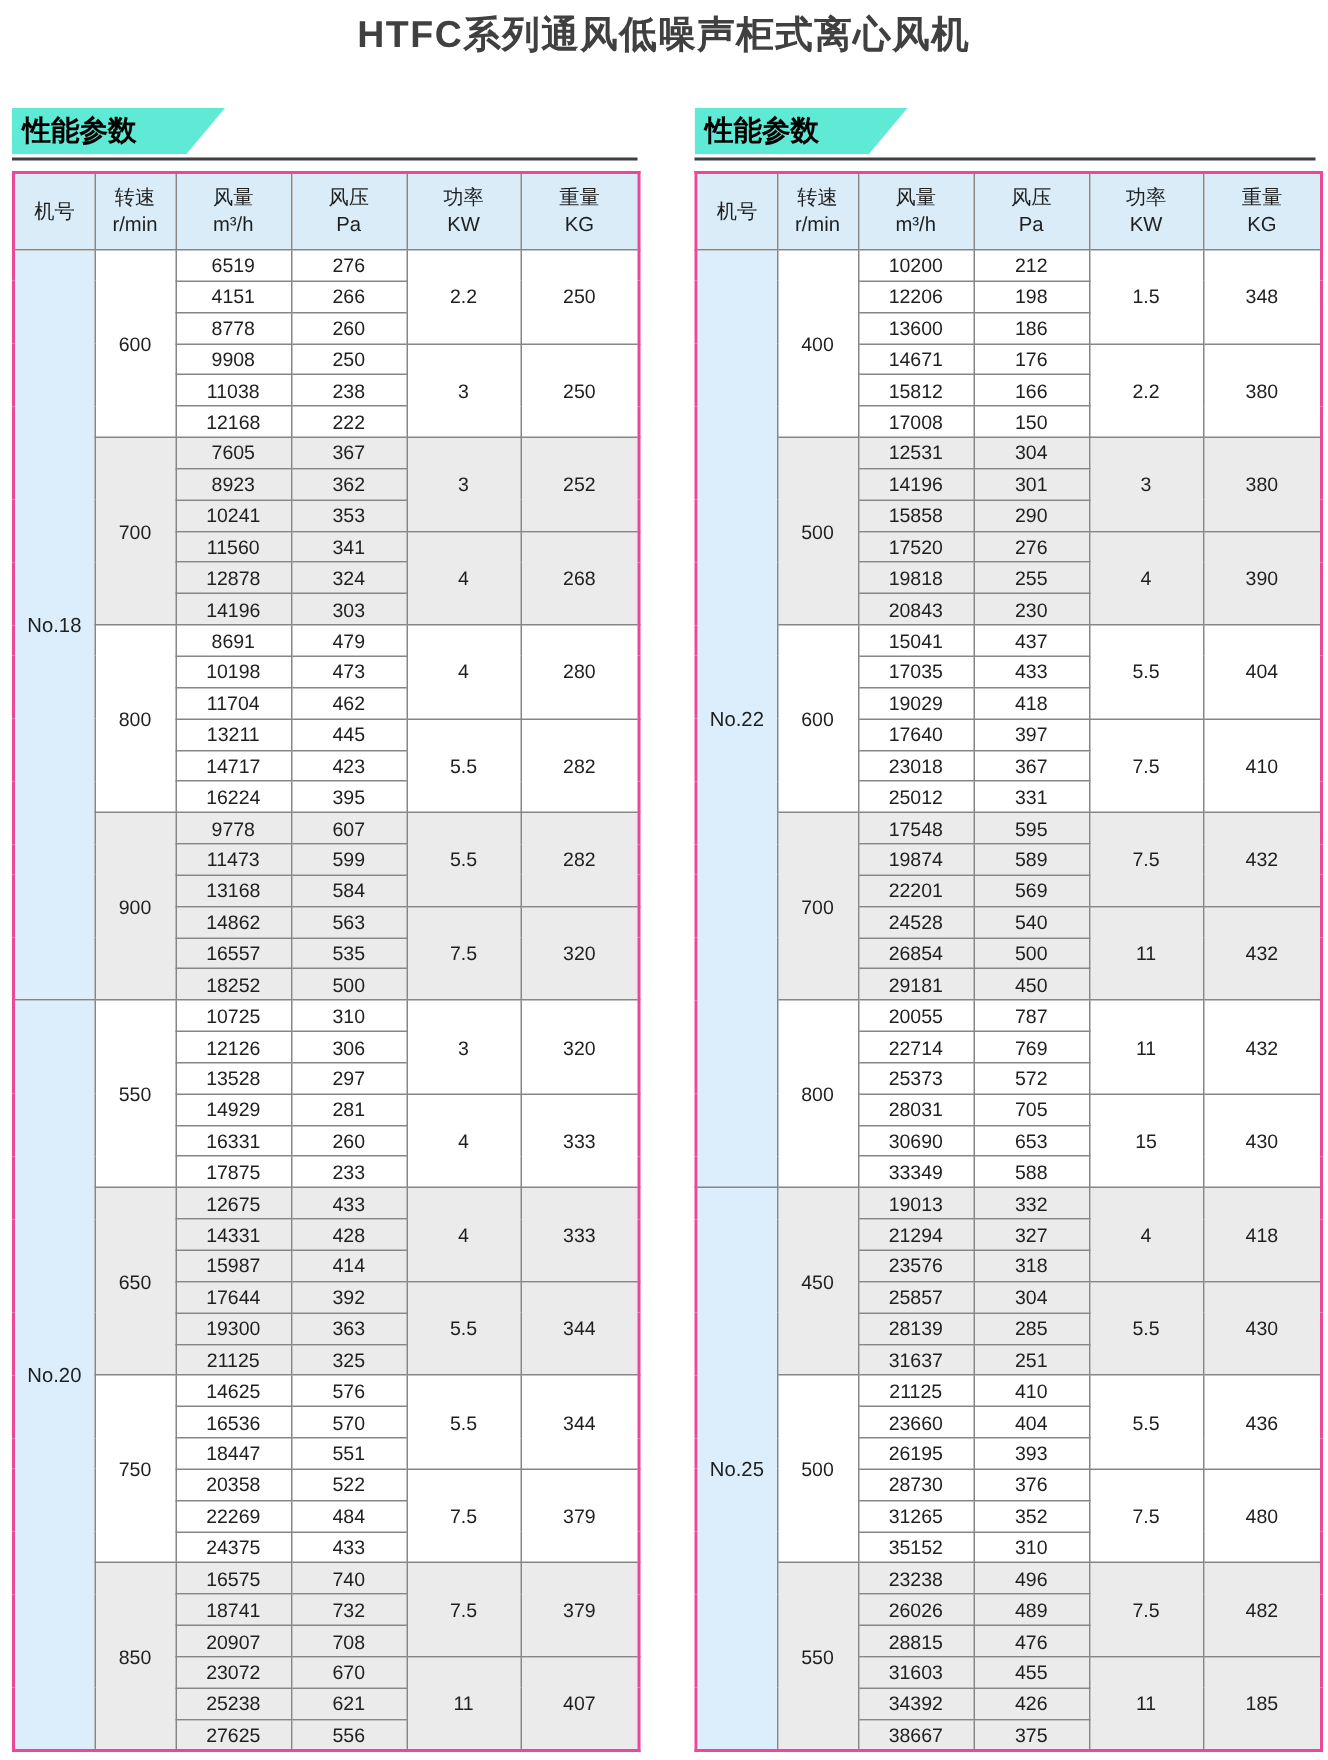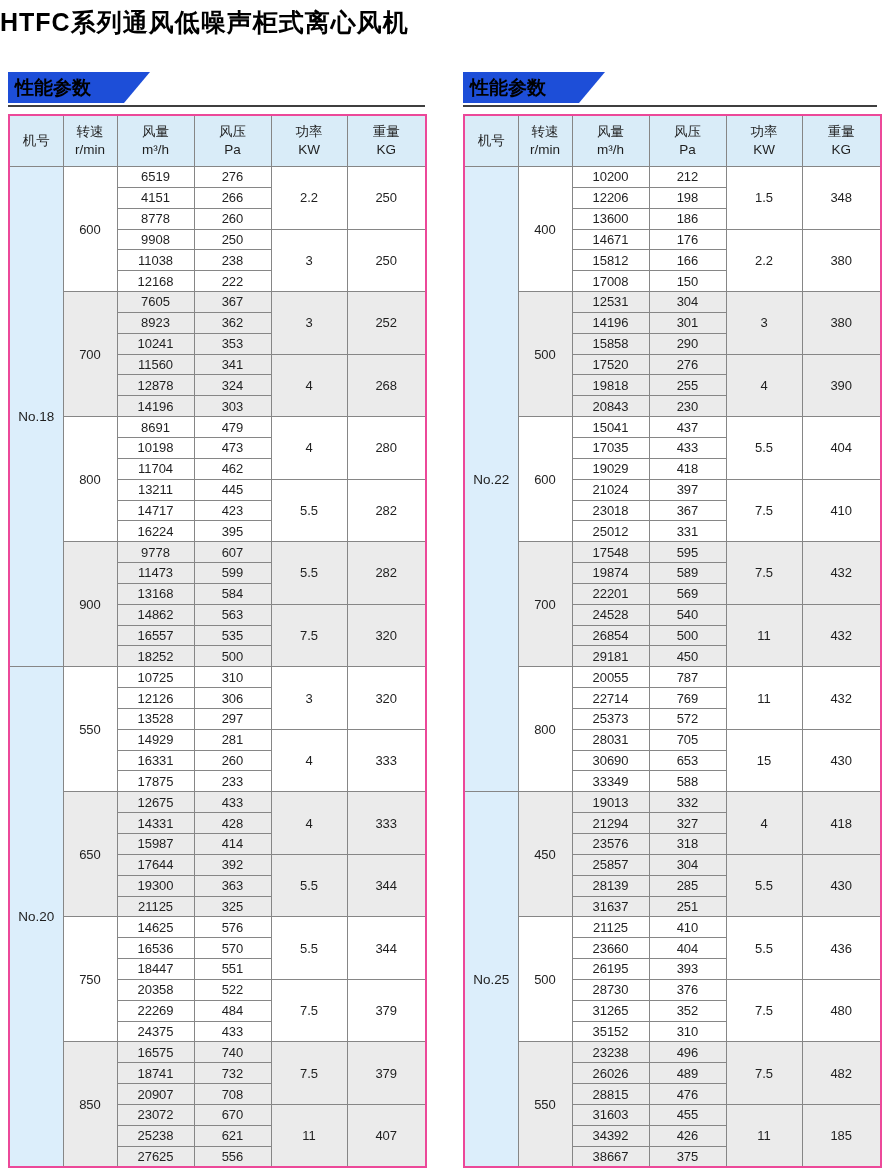--- a/index.html
+++ b/index.html
@@ -1,26 +1,26 @@
 <!DOCTYPE html>
 <html><head>
 <meta charset="utf-8">
 <style>
   html,body {margin:0; padding:0; background:#ffffff;}
   body {font-family:"Liberation Sans","DejaVu Sans",sans-serif;}
   .page {position:relative; width:885px; height:1173px; background:#ffffff; overflow:hidden;}
 
-  .title {position:absolute; top:6px; left:0; width:100%; 
-          font-size:25px; font-weight:700; color:#000000; letter-spacing:1px;}
+  .title {position:absolute; top:6px; left:0; width:100%; text-align:center;
+          font-size:25px; font-weight:700; color:#404040; letter-spacing:1px;}
 
   .panel {position:absolute; top:72px;}
   .panel-left  {left:8px;  width:417px;}
   .panel-right {left:463px; width:414px;}
 
-  .badge {width:142px; height:31px; background:#1d4ed8; box-sizing:border-box;
+  .badge {width:142px; height:31px; background:#5eead4; box-sizing:border-box;
           padding-left:7px; line-height:31px; font-size:19px; font-weight:700; color:#000;
           clip-path:polygon(0 0, 100% 0, calc(100% - 26px) 100%, 0 100%);}
   .rule {border-top:2px solid #3f3f3f; margin-top:2px;}
 
   table {border-collapse:collapse; width:100%; table-layout:fixed;
          margin-top:7px; border:2px solid #ec4899;}
   th,td {border:1px solid #868686; text-align:center; vertical-align:middle;
          padding:0; color:#1f1f1f; overflow:hidden;}
   thead th {background:#d9ecf8; height:50px; font-weight:400; font-size:13.5px; line-height:1.35;}
   tbody tr {height:20.85px;}
@@ -426,21 +426,21 @@
           </tr>
           <tr>
             <td class="flow-cell">17035</td>
             <td class="pressure-cell">433</td>
           </tr>
           <tr>
             <td class="flow-cell">19029</td>
             <td class="pressure-cell">418</td>
           </tr>
           <tr>
-            <td class="flow-cell">21024</td>
+            <td class="flow-cell">17640</td>
             <td class="pressure-cell">397</td>
             <td rowspan="3" class="power-cell">7.5</td>
             <td rowspan="3" class="weight-cell">410</td>
           </tr>
           <tr>
             <td class="flow-cell">23018</td>
             <td class="pressure-cell">367</td>
           </tr>
           <tr>
             <td class="flow-cell">25012</td>

